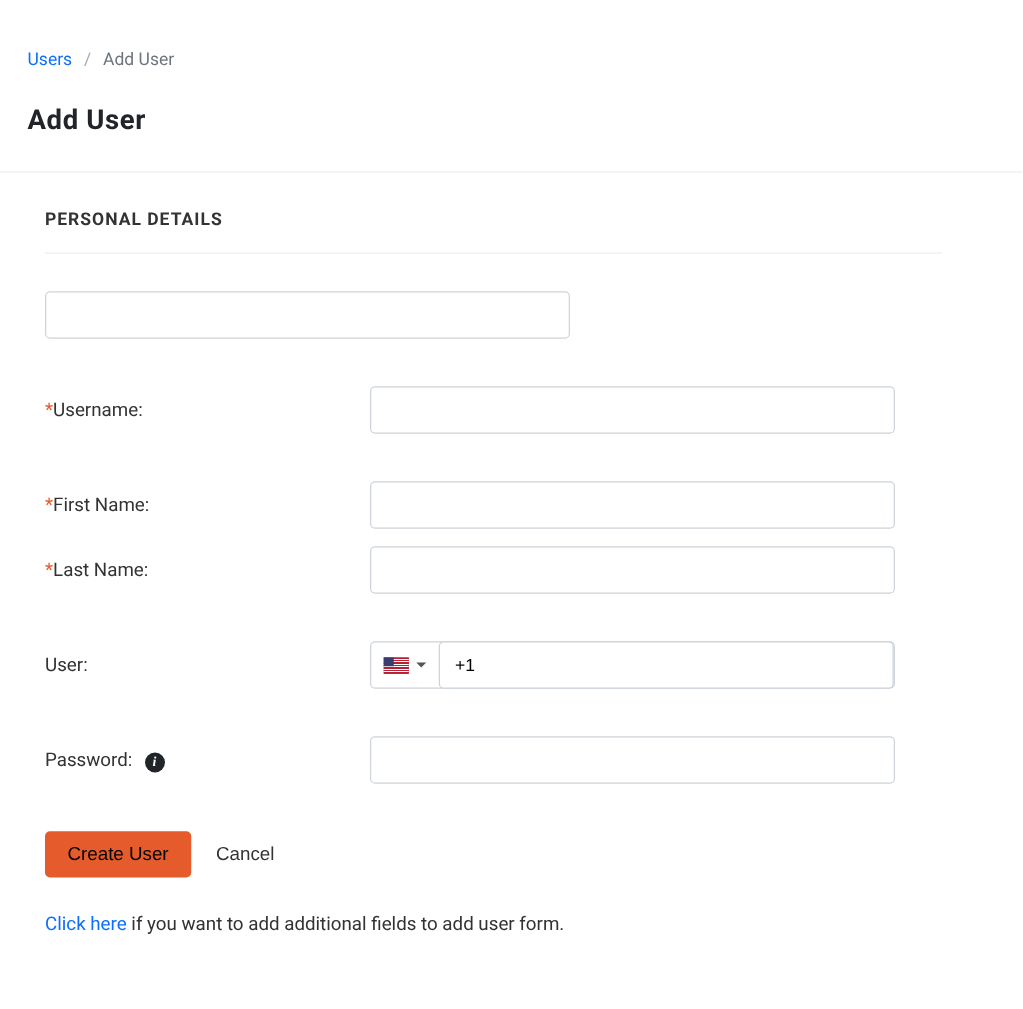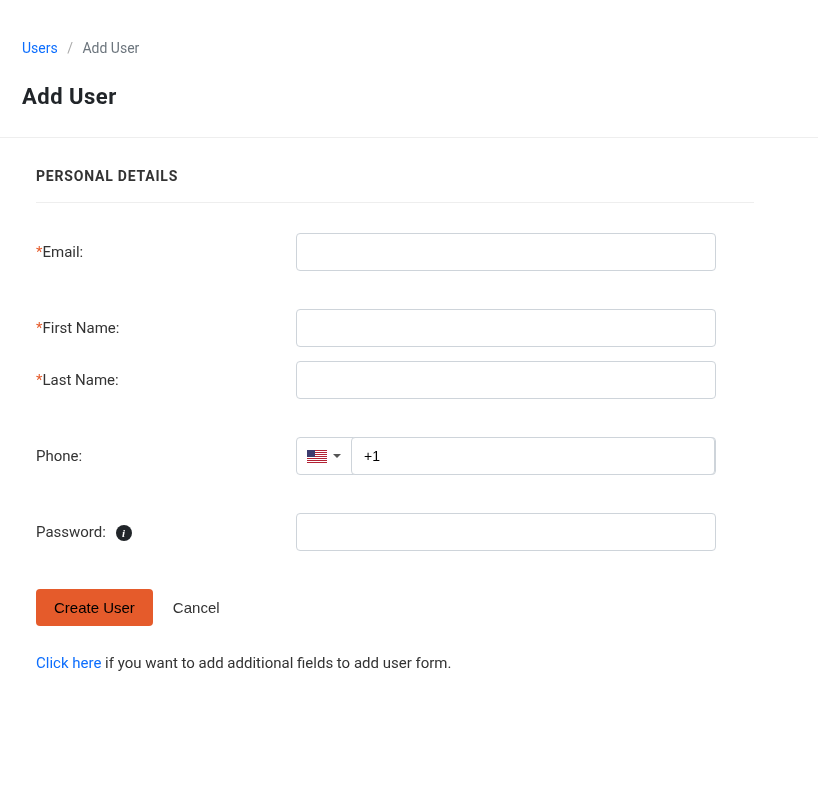--- a/index.html
+++ b/index.html
@@ -154,49 +154,54 @@
   </div>
 
   <h1 class="page-title">Add User</h1>
 
   <hr class="divider-full">
 
   <div class="form-area">
     <div class="section-header">PERSONAL DETAILS</div>
 
     <div class="form-row">
-      <div class="label">
-        <span class="req">*</span><span>Email:</span>
-      </div>
-      <div class="control">
-        <input type="text" style="">
-      </div>
-    </div>
-
+      <div class="control">
+        <input type="text" style="">
+      </div>
+    </div>
+
+    <div class="form-row">
+      <div class="label">
+        <span class="req">*</span><span>Username:</span>
+      </div>
+      <div class="control">
+        <input type="text" style="">
+      </div>
+    </div>
 
     <div class="form-row tight">
       <div class="label">
         <span class="req">*</span><span>First Name:</span>
       </div>
       <div class="control">
         <input type="text" style="">
       </div>
     </div>
 
     <div class="form-row">
       <div class="label">
         <span class="req">*</span><span>Last Name:</span>
       </div>
       <div class="control">
         <input type="text" style="">
       </div>
     </div>
 
     <div class="form-row">
-      <div class="label">Phone:</div>
+      <div class="label">User:</div>
       <div class="control">
         <div class="phone-wrap">
           <div class="flag-sel">
             <span class="flag-us"></span>
             <span class="flag-caret"></span>
           </div>
           <input class="phone-num-input" type="text" value="+1" style="">
         </div>
       </div>
     </div>

